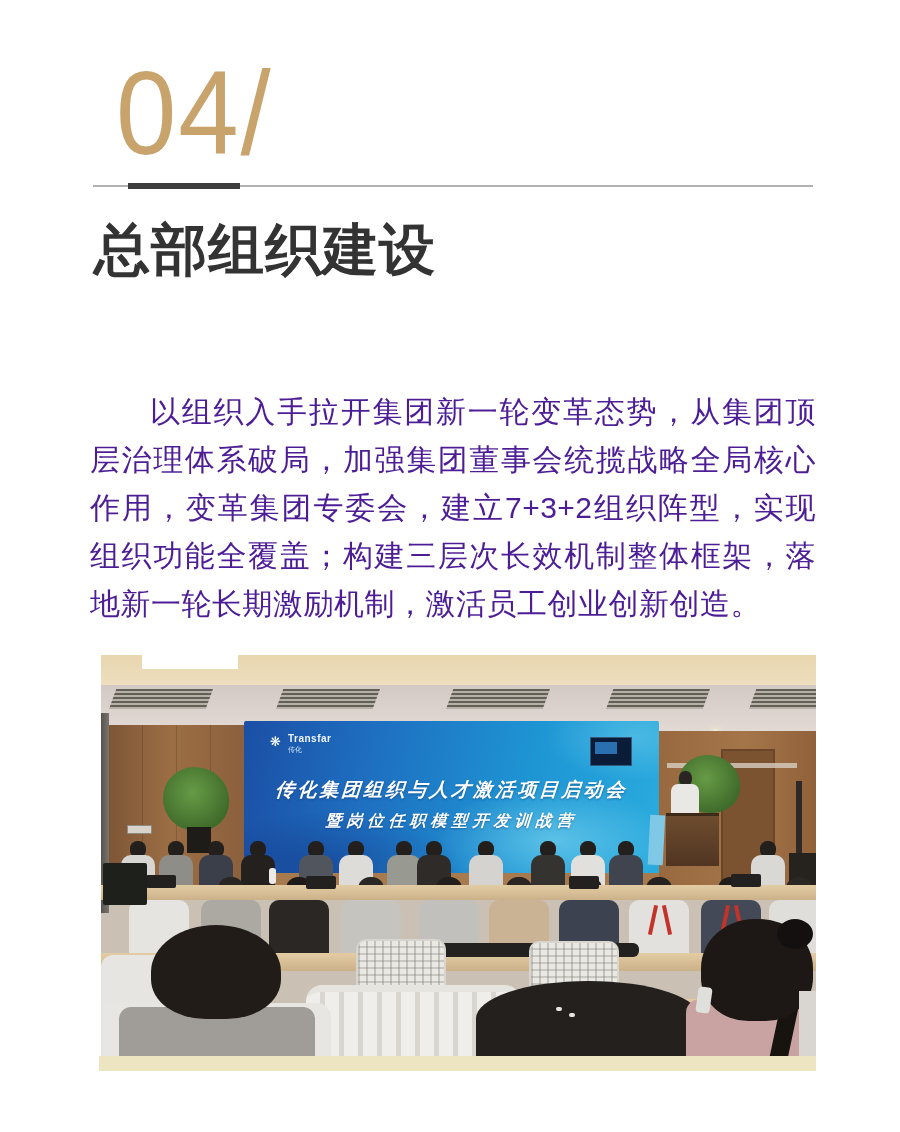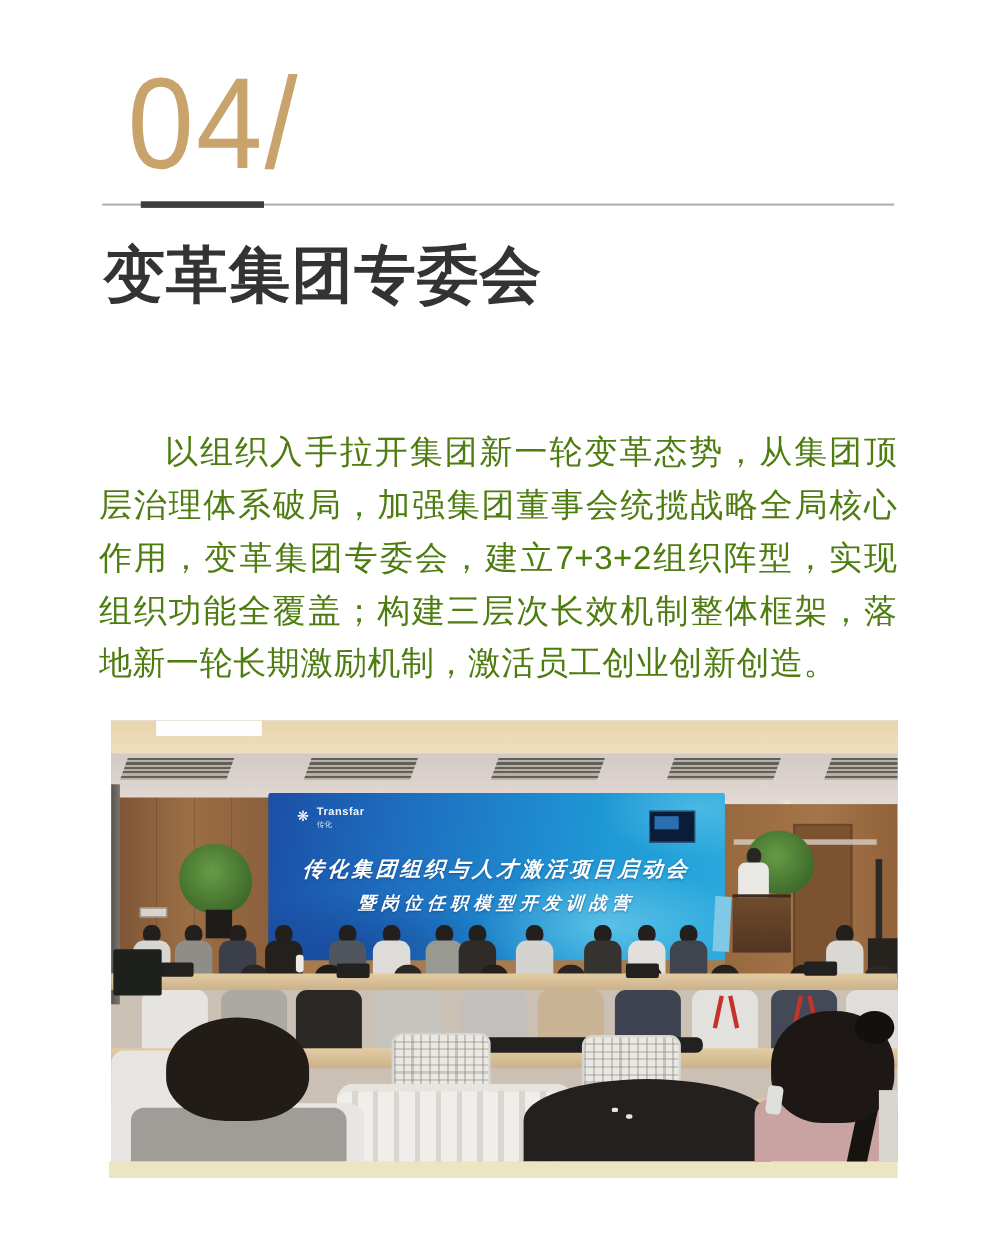--- a/index.html
+++ b/index.html
@@ -9,21 +9,21 @@
   .section-number{position:absolute;left:116px;top:52px;font-size:118px;line-height:1.05;
         font-weight:400;color:#C9A36C;letter-spacing:2px;transform:scaleX(.92);transform-origin:left top;}
   
   .divider{position:absolute;left:93px;top:185px;width:720px;height:2px;background:#B3B2B0;}
   .divider-dark{position:absolute;left:35px;top:-2px;width:112px;height:6px;background:#3D3D3D;}
   
   .title{position:absolute;left:94px;top:210px;width:740px;font-size:56px;line-height:80px;
         font-weight:700;color:#333333;letter-spacing:1px;}
   
   .body-text{position:absolute;left:90px;top:388px;width:726px;font-size:30px;line-height:48px;
-        color:#4d7c0f;text-align:justify;text-indent:2em;letter-spacing:.5px;}
+        color:#4c1d95;text-align:justify;text-indent:2em;letter-spacing:.5px;}
   
   .photo{position:absolute;left:101px;top:655px;width:715px;height:401px;overflow:hidden;
         background:#CBC0B4;}
   .photo *{position:absolute;}
   .notch{left:41px;top:0;width:96px;height:14px;background:#ffffff;z-index:60;}
   .strip{position:absolute;left:99px;top:1056px;width:717px;height:15px;background:#EDE4C1;}
   
   .ceil-tan{left:0;top:0;width:715px;height:30px;background:linear-gradient(180deg,#E7D6AE,#EEDEBE);z-index:3;}
   .ceil{left:0;top:28px;width:715px;height:70px;background:linear-gradient(180deg,#D3C9C4,#E9E1DC);z-index:2;}
   .vent{top:34px;height:20px;width:104px;z-index:4;
@@ -98,21 +98,21 @@
 
 <div class="page">
 
   <div class="section-number">04/</div>
 
   <div class="divider">
     <div class="divider-dark"></div>
   </div>
 
   <h1 class="title" style="margin:0;">
-    <span>变革集团专委会</span><br>
+    <span>总部组织建设</span><br>
   </h1>
 
   <p class="body-text" style="margin:0;">以组织入手拉开集团新一轮变革态势，从集团顶层治理体系破局，加强集团董事会统揽战略全局核心作用，变革集团专委会，建立7+3+2组织阵型，实现组织功能全覆盖；构建三层次长效机制整体框架，落地新一轮长期激励机制，激活员工创业创新创造。</p>
 
   <div class="photo">
 
     <div class="backwall"></div>
     <div class="ceil"></div>
     <div class="ceil-tan"></div>
     <div class="vent" style="left:8px"></div>

